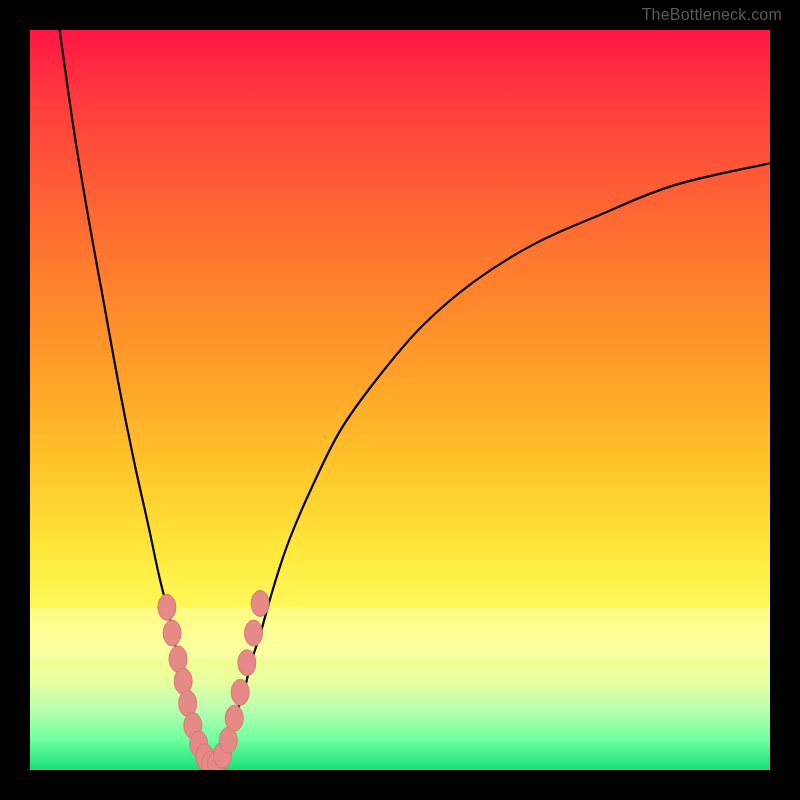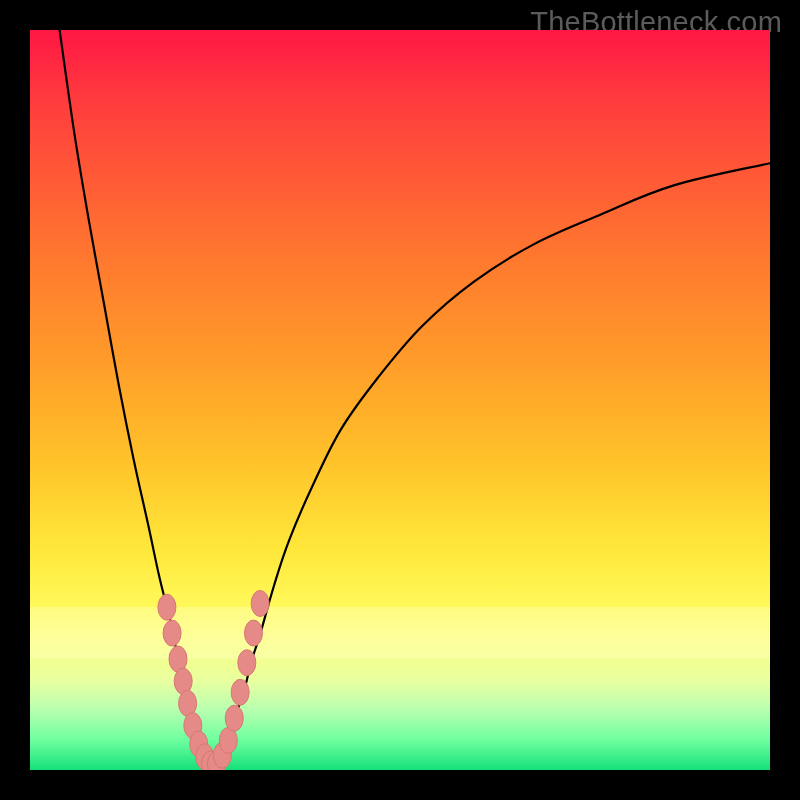--- a/index.html
+++ b/index.html
@@ -56,21 +56,21 @@
     width: 100%;
     top: 78%;
     height: 7%;
     background: rgba(255, 255, 200, 0.35);
   }
   .watermark {
     position: absolute;
     top: 6px;
     right: 18px;
     color: #5b5b5b;
-    font-size: 29px;
+    font-size: 16px;
     font-weight: 500;
     letter-spacing: 0.2px;
     user-select: none;
   }
   svg.curves {
     position: absolute;
     top: 0;
     left: 0;
     width: 100%;
     height: 100%;

